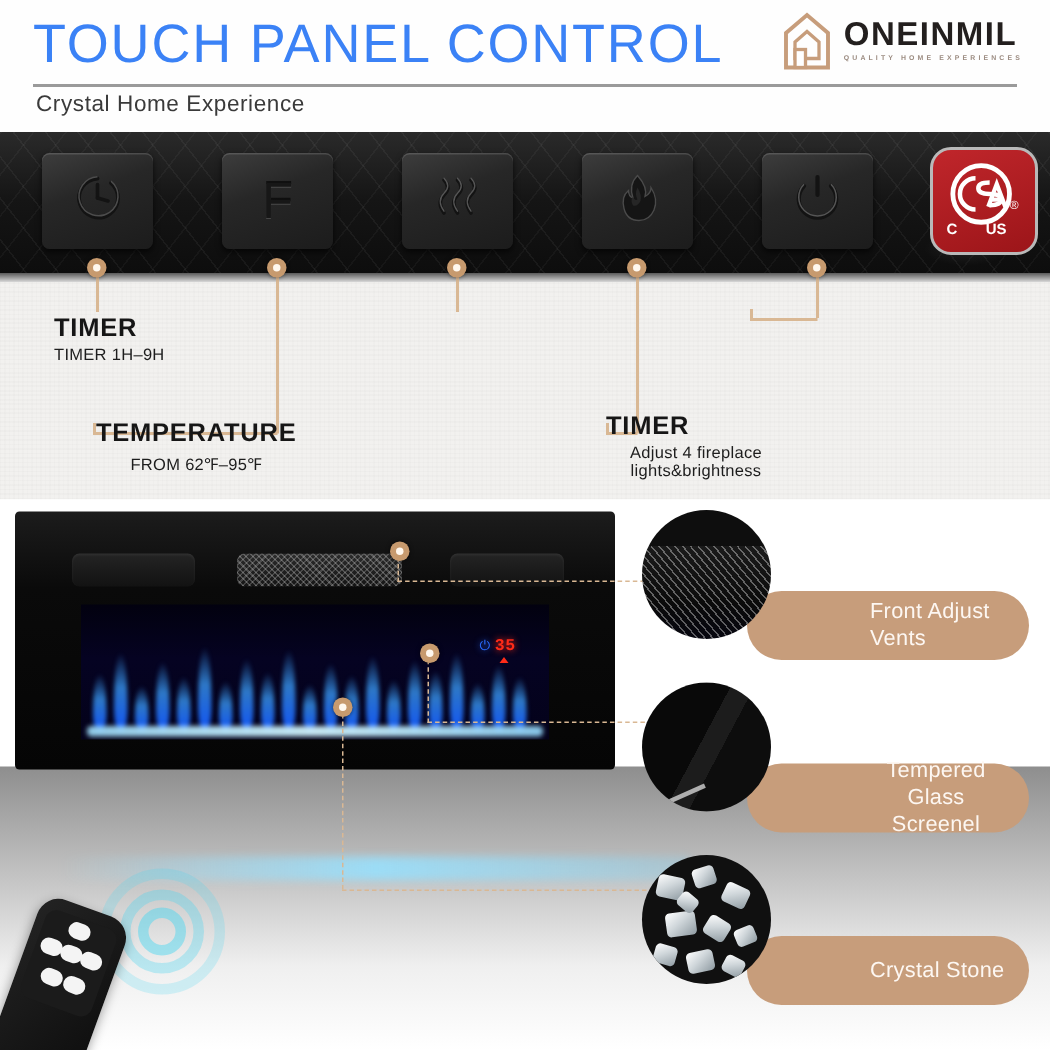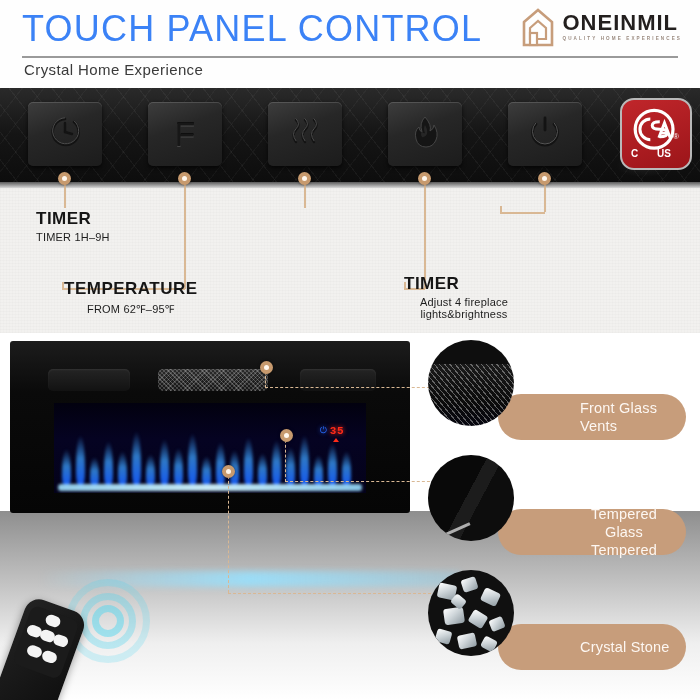--- a/index.html
+++ b/index.html
@@ -396,30 +396,30 @@
     <div class="dashline v" style="left:228px; top:138px; height:122px"></div>
     <div class="dashline h" style="left:228px; top:260px; width:208px"></div>
 
     <div class="dot" style="left:260px; top:28px"></div>
     <div class="dot" style="left:280px; top:96px"></div>
     <div class="dot" style="left:222px; top:132px"></div>
   </div>
 
   <div class="callout">
     <div class="co-pill" style="left:498px; top:394px; width:188px">
-      <span>Front Glass Vents</span>
+      <span>Front Adjust Vents</span>
     </div>
     <div class="co-circle cc-vents" style="left:428px; top:340px"></div>
   </div>
 
   <div class="callout">
     <div class="co-pill" style="left:498px; top:509px; width:188px">
       <span style="text-align:center; width:100px; margin-left:-6px">
         <span>Tempered Glass</span><br>
-        <span>Tempered</span>
+        <span>Screenel</span>
       </span>
     </div>
     <div class="co-circle cc-glass" style="left:428px; top:455px"></div>
   </div>
 
   <div class="callout">
     <div class="co-pill" style="left:498px; top:624px; width:188px">
       <span>Crystal Stone</span>
     </div>
     <div class="co-circle cc-crystal" style="left:428px; top:570px">

